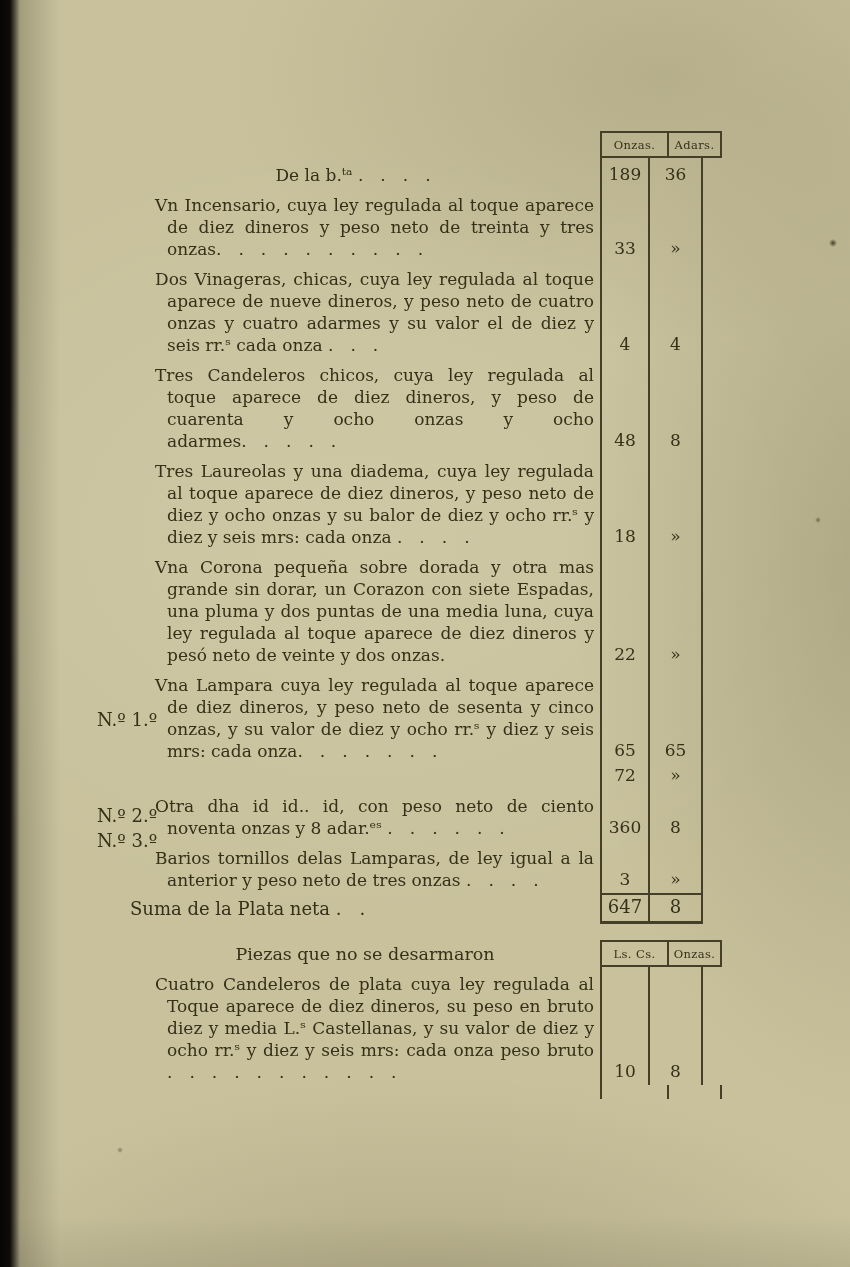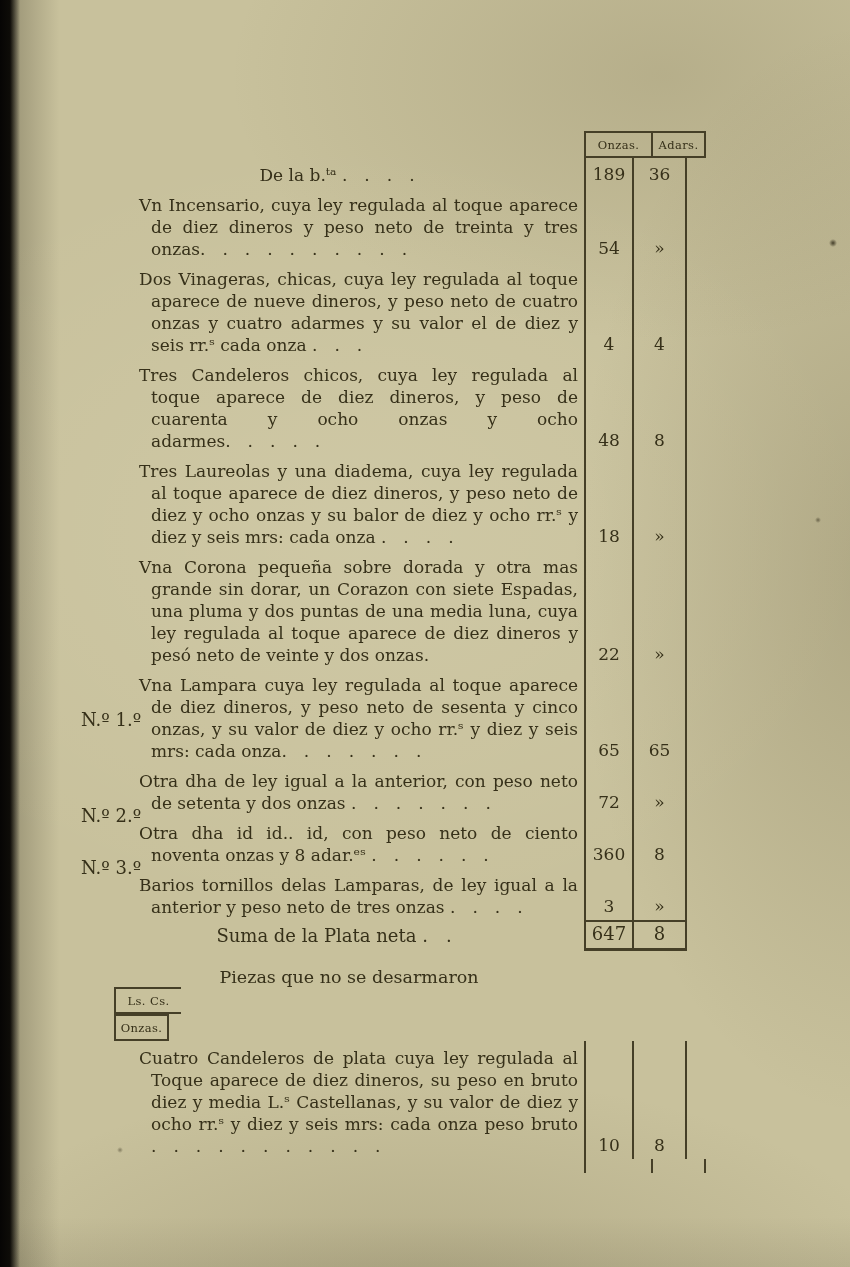--- a/index.html
+++ b/index.html
@@ -36,21 +36,21 @@
     display:block; text-align:center; padding-right:55px;
     font-size:13.5px; font-weight:bold; letter-spacing:1.8px; word-spacing:5px;
     color:#3a341c;
   }
   .pagehead .pageno {
     position:absolute; right:62px; top:-4px;
     font-size:20px; letter-spacing:1px;
   }
 
   
-  .content { position:absolute; left:114px; top:131px; width:592px; }
+  .content { position:absolute; left:130px; top:131px; width:592px; }
 
   .thead { display:flex; }
   .thead .sp { width:470px; }
   .hcell {
     height:27px; display:flex; align-items:center; justify-content:center;
     font-size:11.5px; letter-spacing:0.4px;
     border:2px solid #453f27; border-right:none;
   }
   .hcell.c1 { width:67px; }
   .hcell.c2 { width:55px; border-right:2px solid #453f27; }
@@ -64,24 +64,24 @@
   .ctext.right { text-align:center; text-indent:0; padding-left:0; padding-right:24px; }
   .rlabel { position:absolute; left:-33px; top:6px; text-indent:0; font-size:18px; white-space:nowrap;margin-top:35px; }
   .cnum {
     display:flex; align-items:flex-end; justify-content:center;
     font-size:17px; line-height:22px; padding-bottom:3px;
   }
   .cn1 { width:48px; border-left:2px solid #453f27; }
   .cn2 { width:55px; border-left:2px solid #453f27; border-right:2px solid #453f27; }
 
   .sumrow { display:flex; align-items:stretch; }
-  .sumrow .ctext { text-align:center; text-indent:0; padding:5px 30px 4px 0; font-size:18px; }
+  .sumrow .ctext { text-align:left; text-indent:0; padding:5px 30px 4px 0; font-size:18px; }
   .sumrow .cnum { font-size:18px; border-top:2px solid #453f27; border-bottom:3px solid #453f27; }
 
-  .t2head { display:flex; align-items:stretch; margin-top:16px;flex-direction:column; }
+  .t2head { display:flex; align-items:stretch; margin-top:16px; }
   .t2title {
     width:470px; display:flex; align-items:center; justify-content:center;
     font-size:17.5px;
   }
   .ext { display:flex; height:14px; }
   .ext .sp { width:470px; }
   .ext .e1 { width:67px; border-left:2px solid #453f27; }
   .ext .e2 { width:55px; border-left:2px solid #453f27; border-right:2px solid #453f27; }
 </style>
 </head>
@@ -108,21 +108,21 @@
     </div>
     <div class="cnum cn1">189</div>
     <div class="cnum cn2">36</div>
   </div>
 
   <div class="trow">
     <div class="ctext">
       <span class="rlabel"></span>
       <span>Vn Incensario, cuya ley regulada al toque aparece de diez dineros y peso neto de treinta y tres onzas. . . . . . . . . .</span>
     </div>
-    <div class="cnum cn1">54</div>
+    <div class="cnum cn1">33</div>
     <div class="cnum cn2">»</div>
   </div>
 
   <div class="trow">
     <div class="ctext">
       <span class="rlabel"></span>
       <span>Dos Vinageras, chicas, cuya ley regulada al toque aparece de nueve dineros, y peso neto de cuatro onzas y cuatro adarmes y su valor el de diez y seis rr.ˢ cada onza . . .</span>
     </div>
     <div class="cnum cn1">4</div>
     <div class="cnum cn2">4</div>
@@ -160,21 +160,20 @@
       <span class="rlabel">N.º 1.º</span>
       <span>Vna Lampara cuya ley regulada al toque aparece de diez dineros, y peso neto de sesenta y cinco onzas, y su valor de diez y ocho rr.ˢ y diez y seis mrs: cada onza. . . . . . .</span>
     </div>
     <div class="cnum cn1">65</div>
     <div class="cnum cn2">65</div>
   </div>
 
   <div class="trow">
     <div class="ctext">
       <span class="rlabel">N.º 2.º</span>
-      <span>Otra dha de ley igual a la anterior, con peso neto de setenta y dos onzas . . . . . . .</span>
     </div>
     <div class="cnum cn1">72</div>
     <div class="cnum cn2">»</div>
   </div>
 
   <div class="trow">
     <div class="ctext">
       <span class="rlabel">N.º 3.º</span>
       <span>Otra dha id id.. id, con peso neto de ciento noventa onzas y 8 adar.ᵉˢ . . . . . .</span>
     </div>

